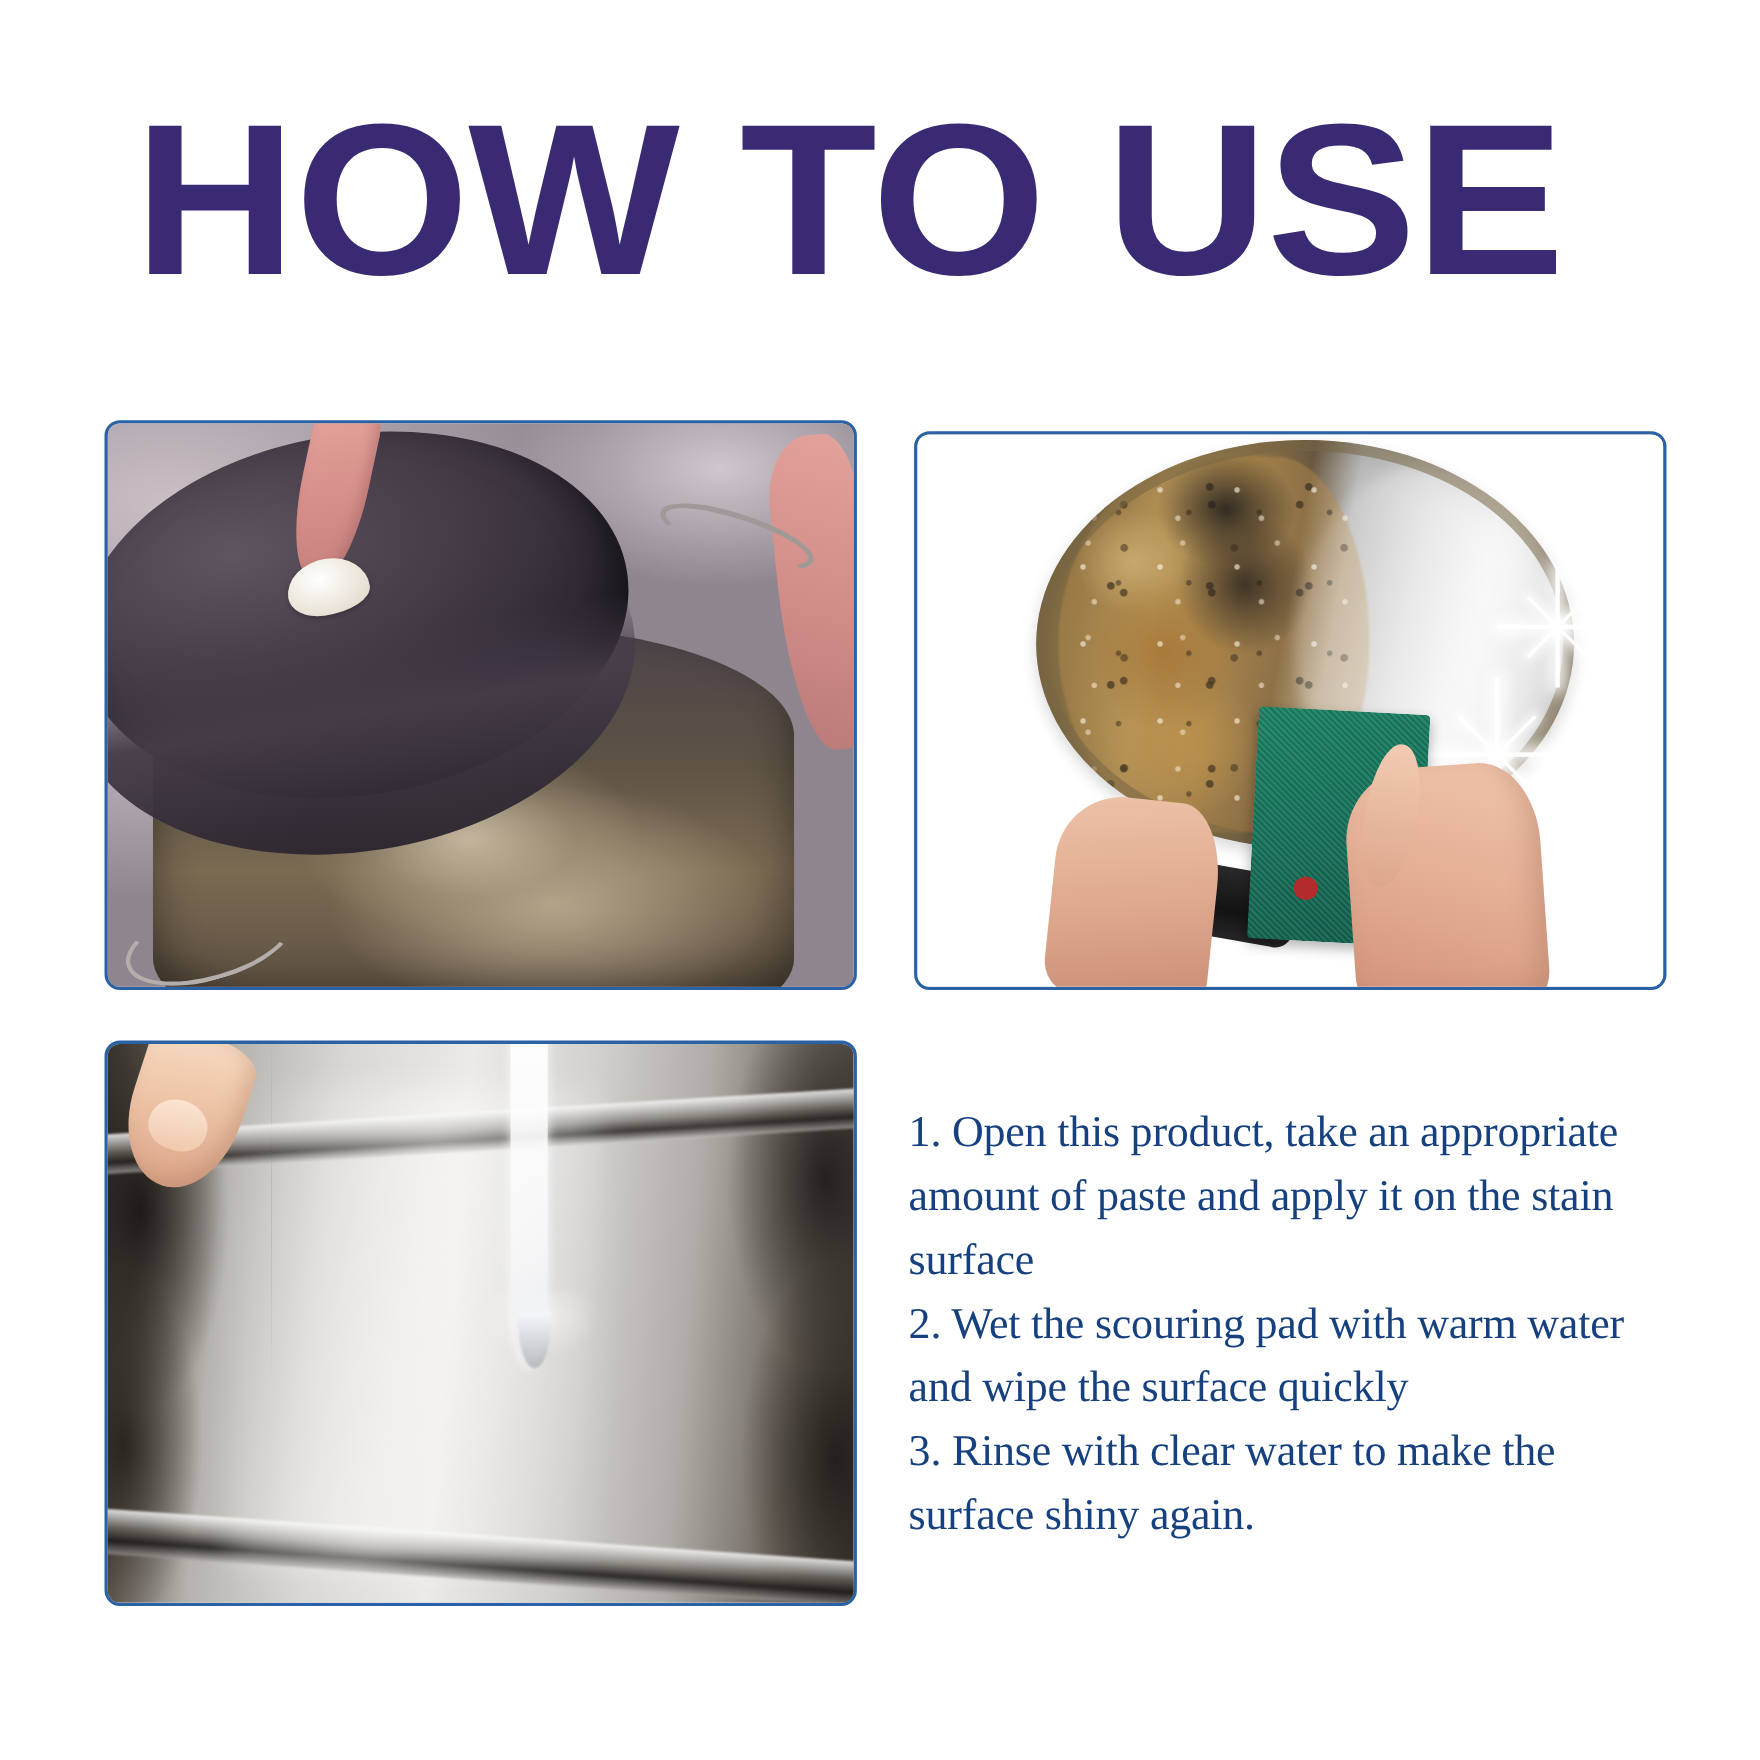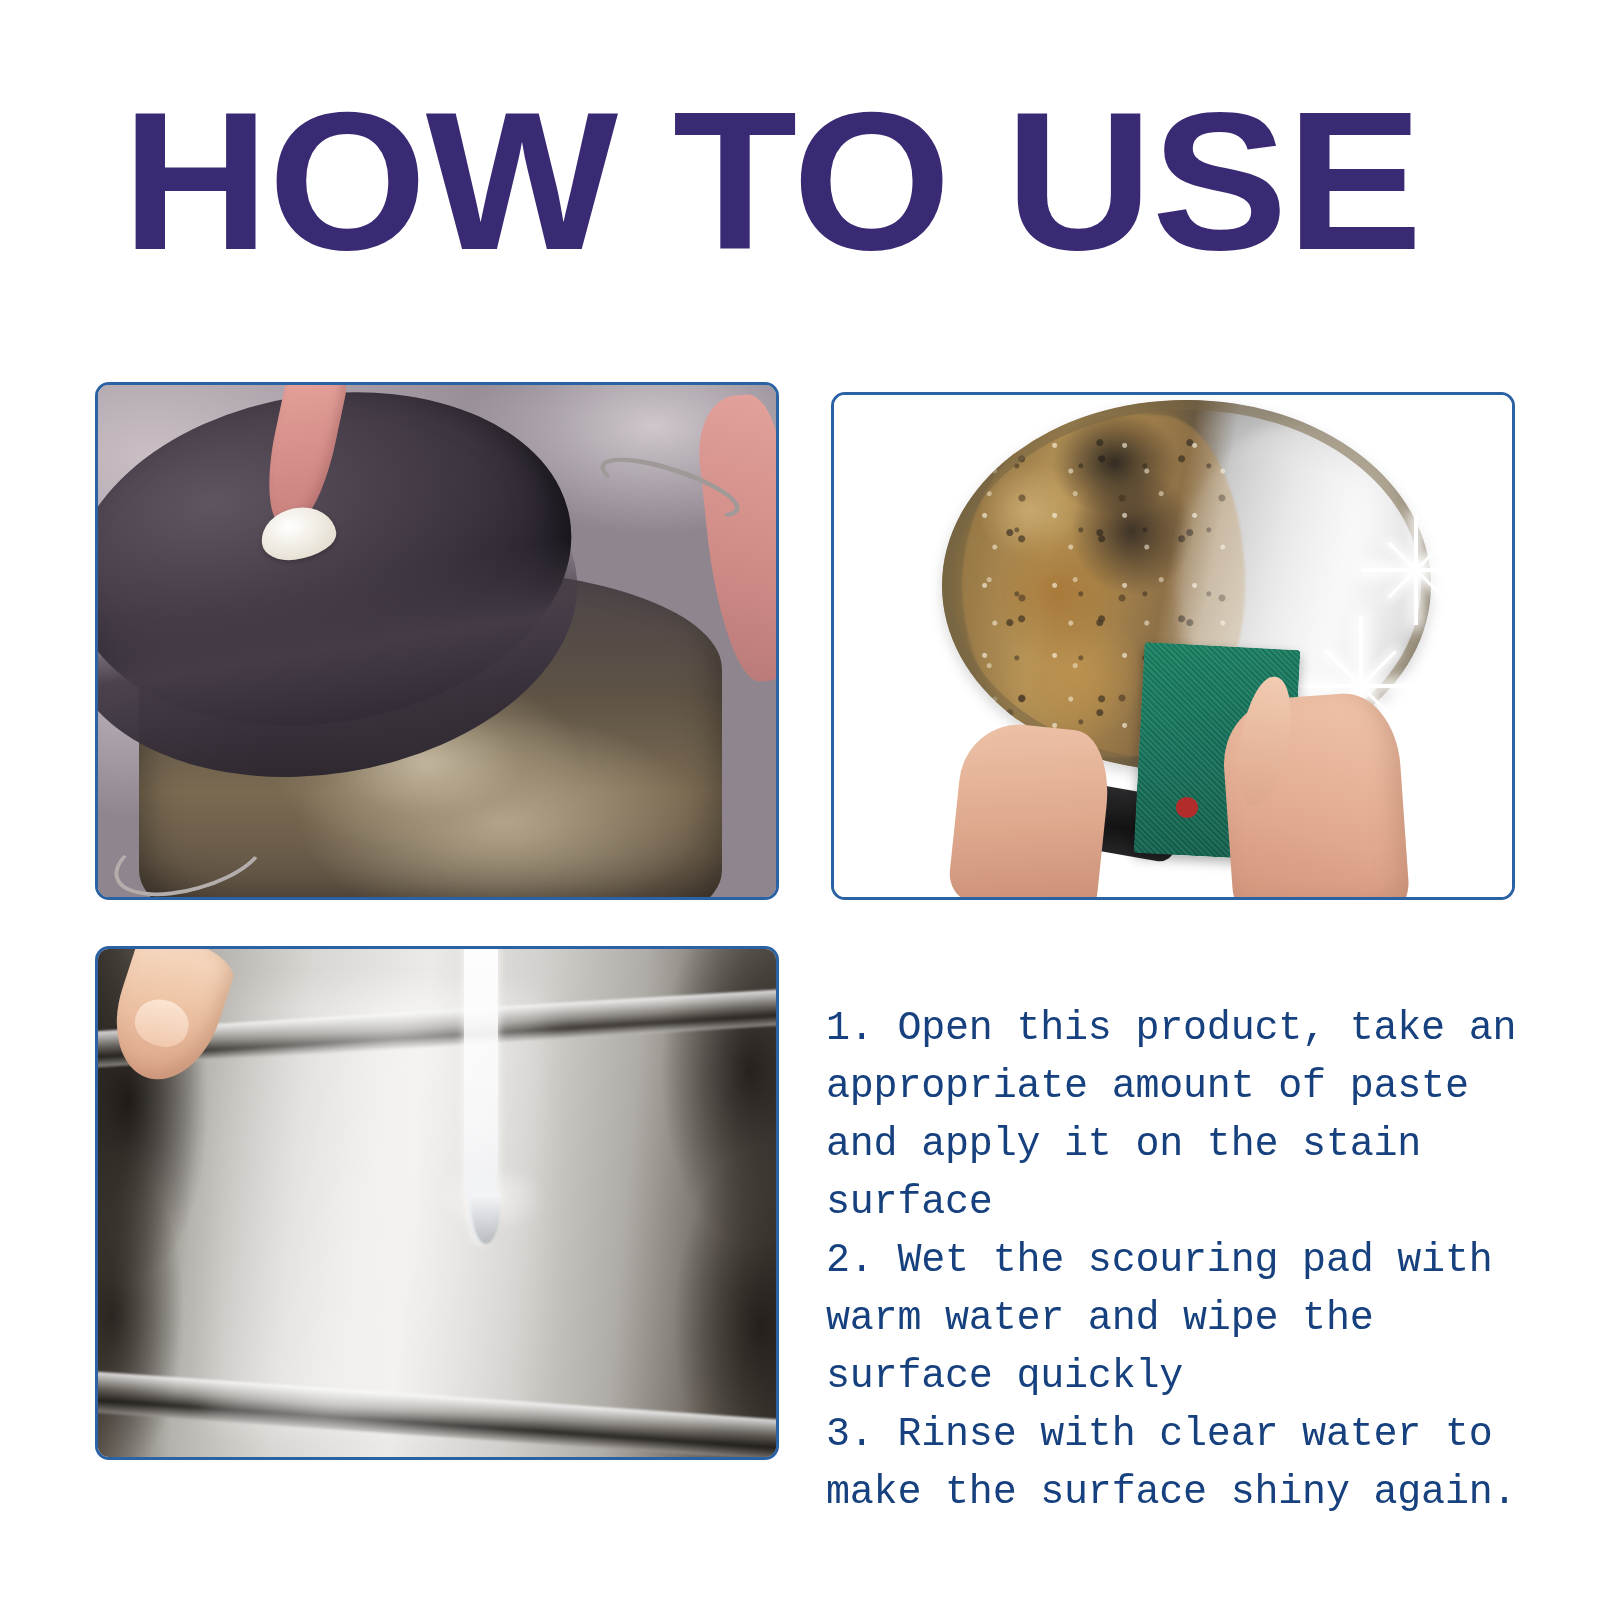--- a/index.html
+++ b/index.html
@@ -387,21 +387,21 @@
     filter: blur(4px);
   }
 
   
   .instructions {
     position: absolute;
     left: 826px;
     top: 1000px;
     width: 700px;
     color: #16417e;
-    font-family: Liberation Mono, monospace;
+    font-family: Liberation Serif, serif;
     font-weight: 400;
     font-size: 40px;
     line-height: 58px;
     letter-spacing: -0.2px;
     white-space: pre-wrap;
     -webkit-font-smoothing: antialiased;
   }
 </style>
 </head>
 <body>

